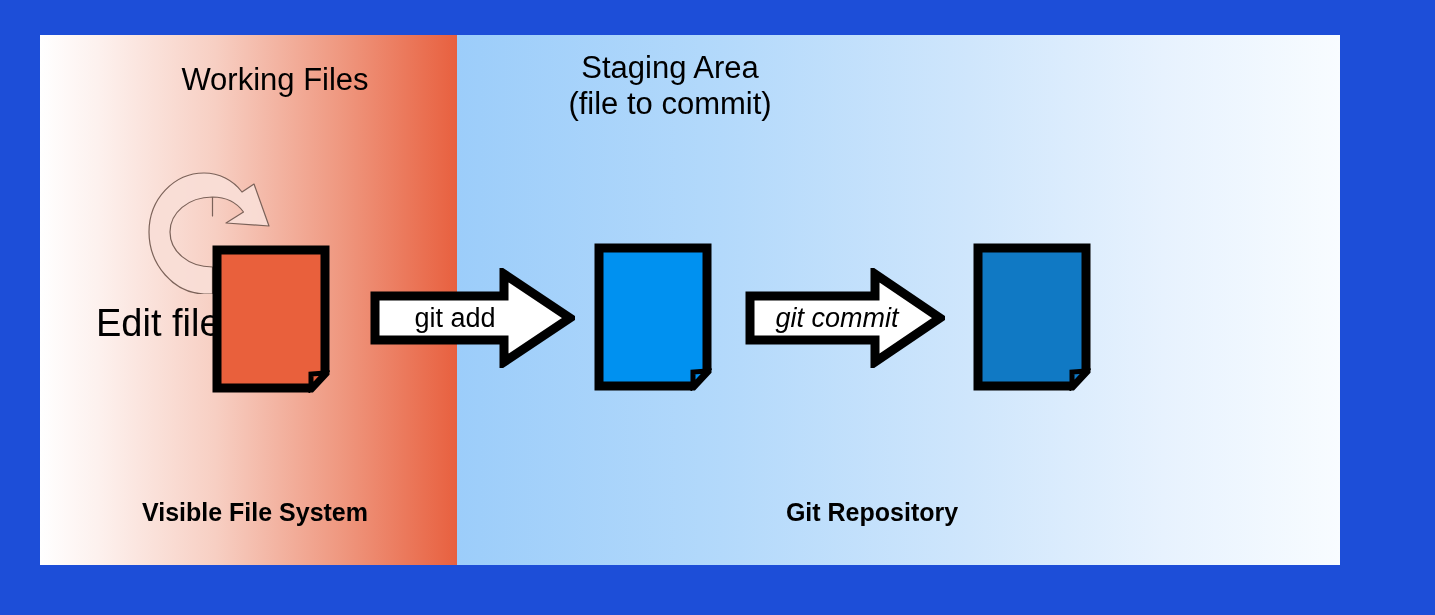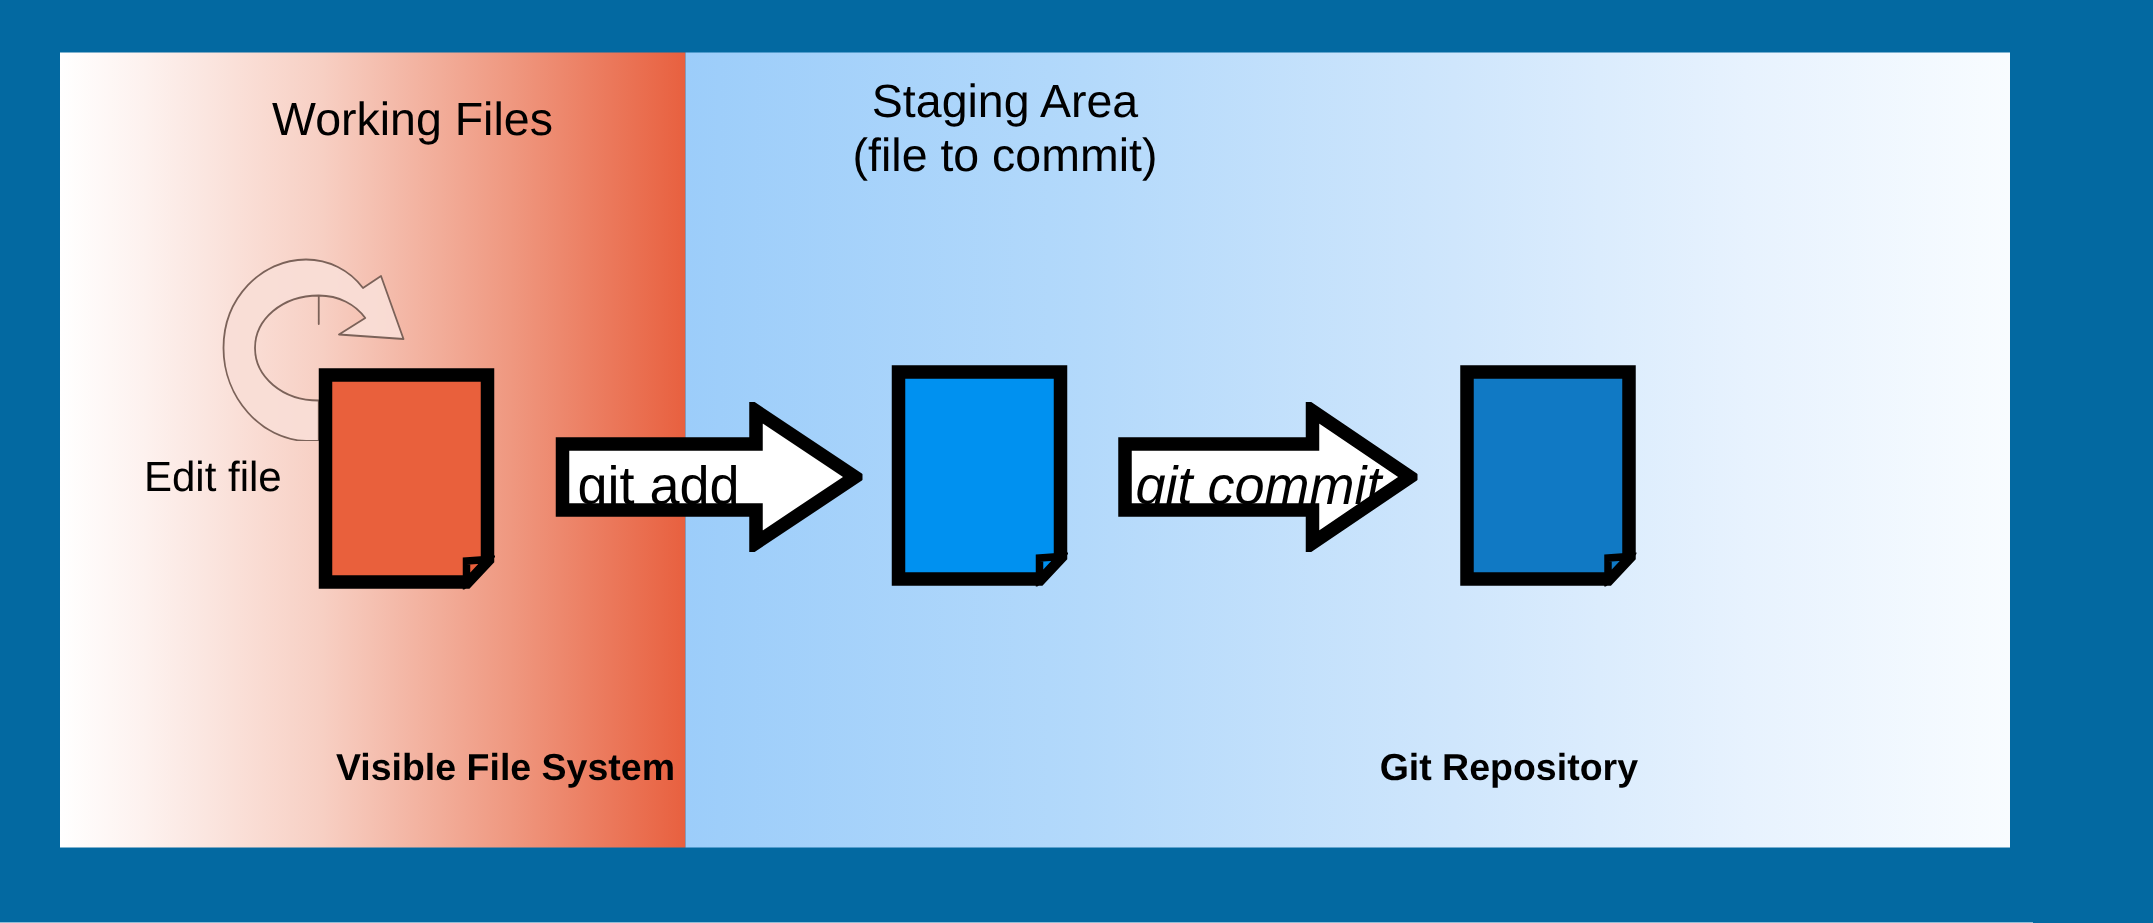--- a/index.html
+++ b/index.html
@@ -9,21 +9,21 @@
     background: #ffffff;
   }
   body {
     font-family: "Liberation Sans", sans-serif;
     -webkit-font-smoothing: antialiased;
   }
   #canvas {
     position: relative;
     width: 1435px;
     height: 615px;
-    background: #0369a1;
+    background: #1d4ed8;
     overflow: hidden;
   }
 
   
   .panel {
     position: absolute;
     top: 35px;
     height: 530px;
   }
   #panel-working {
@@ -51,31 +51,31 @@
   #heading-working { left: 120px; top: 62px;  width: 310px; }
   #heading-staging { left: 505px; top: 50px;  width: 330px; }
   #heading-repo    { left: 895px; top: 46px;  width: 400px; }
 
   
   .footer-label {
     position: absolute;
     color: #000000;
     font-size: 25px;
     font-weight: bold;
-    text-align: right;
+    text-align: center;
   }
   #footer-visible { left: 60px;  top: 498px; width: 390px; }
   #footer-gitrepo { left: 652px; top: 498px; width: 440px; }
 
   
   #edit-file-label {
     position: absolute;
     left: 96px;
     top: 302px;
-    font-size: 28px;
+    font-size: 38px;
     color: #000000;
     white-space: nowrap;
   }
 
   
   #refresh-arrow {
     position: absolute;
     left: 138px;
     top: 172px;
     width: 132px;
@@ -94,24 +94,24 @@
 
   
   .block-arrow {
     position: absolute;
   }
   #arrow-git-add    { left: 370px; top: 268px; width: 205px; height: 100px; }
   #arrow-git-commit { left: 745px; top: 268px; width: 200px; height: 100px; }
 
   .arrow-caption {
     position: absolute;
-    font-size: 36px;
+    font-size: 27px;
     color: #000000;
     white-space: nowrap;
-    text-align: left;
+    text-align: center;
   }
   #caption-git-add    { left: 385px; top: 303px; width: 140px; }
   #caption-git-commit { left: 757px; top: 303px; width: 160px; font-style: italic; }
 </style>
 </head>
 <body>
 
 <div id="canvas">
 
   <div class="panel" id="panel-working"></div>

